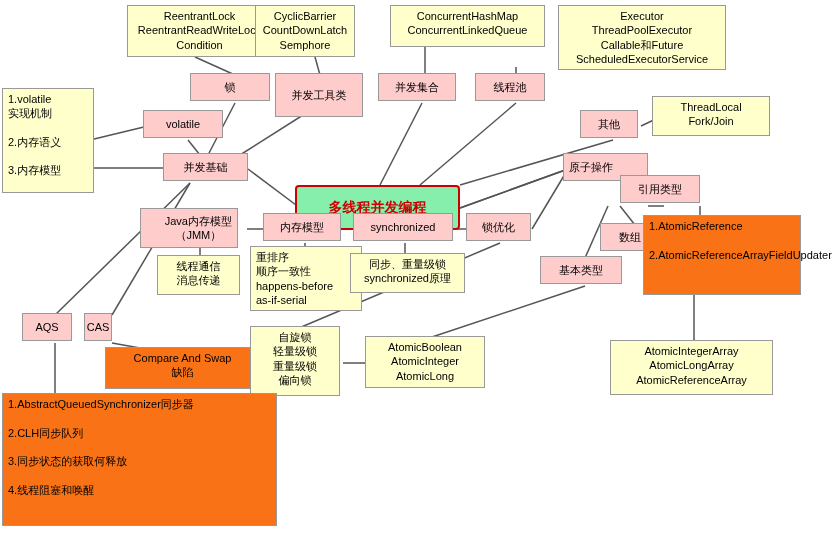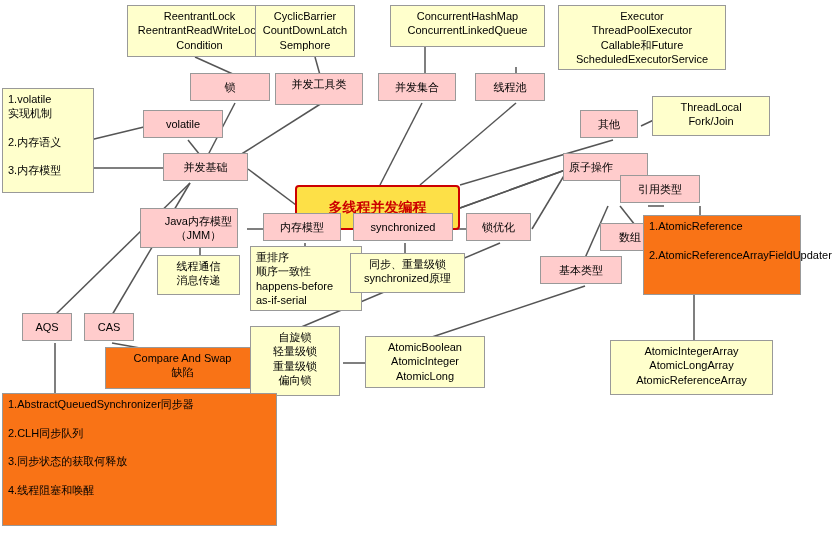--- a/index.html
+++ b/index.html
@@ -38,21 +38,21 @@
       background: #ffcccc;
       border-color: #999;
     }
 
     .box-green {
       background: #f97316;
       border-color: #999;
     }
 
     .box-center {
-      background: #fde047;
+      background: #86efac;
       border: 2px solid #cc0000;
       font-size: 14px;
       font-weight: bold;
       color: #cc0000;
       border-radius: 4px;
     }
 
     svg.arrows {
       position: absolute;
       top: 0; left: 0;
@@ -174,21 +174,21 @@
   </div>
 
   <div class="box box-pink" style="left:190px; top:73px; width:80px; height:28px; display:flex; align-items:center; justify-content:center;">
     <span>锁</span>
   </div>
 
   <div class="box box-pink" style="left:143px; top:110px; width:80px; height:28px; display:flex; align-items:center; justify-content:center;">
     <span>volatile</span>
   </div>
 
-  <div class="box box-pink" style="left:275px; top:73px; width:88px; height:32px; display:flex; align-items:flex-start; justify-content:center;">
+  <div class="box box-pink" style="left:275px; top:73px; width:88px; height:44px; display:flex; align-items:center; justify-content:center;">
     <span>并发工具类</span>
   </div>
 
   <div class="box box-pink" style="left:378px; top:73px; width:78px; height:28px; display:flex; align-items:center; justify-content:center;">
     <span>并发集合</span>
   </div>
 
   <div class="box box-pink" style="left:475px; top:73px; width:70px; height:28px; display:flex; align-items:center; justify-content:center;">
     <span>线程池</span>
   </div>
@@ -262,21 +262,21 @@
 
   <div class="box box-yellow" style="left:350px; top:253px; width:115px; height:40px;">
     <span style="white-space:pre-line;">同步、重量级锁
 synchronized原理</span>
   </div>
 
   <div class="box box-pink" style="left:22px; top:313px; width:50px; height:28px; display:flex; align-items:center; justify-content:center;">
     <span>AQS</span>
   </div>
 
-  <div class="box box-pink" style="left:84px; top:313px; width:50px; height:28px; display:flex; align-items:center; justify-content:center;">
+  <div class="box box-pink" style="left:84px; top:313px; width:28px; height:28px; display:flex; align-items:center; justify-content:center;">
     <span>CAS</span>
   </div>
 
   <div class="box box-green" style="left:105px; top:347px; width:155px; height:42px;">
     <span style="white-space:pre-line;">Compare And Swap
 缺陷</span>
   </div>
 
   <div class="box box-yellow" style="left:250px; top:326px; width:90px; height:70px;">
     <span style="white-space:pre-line;">自旋锁

